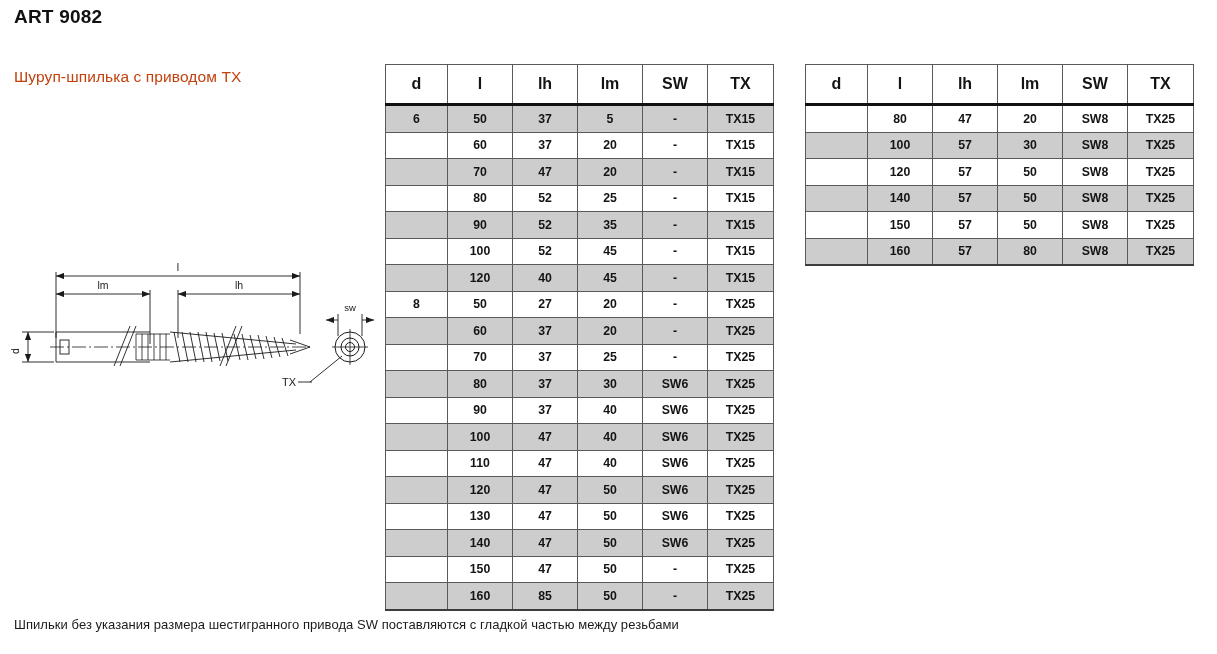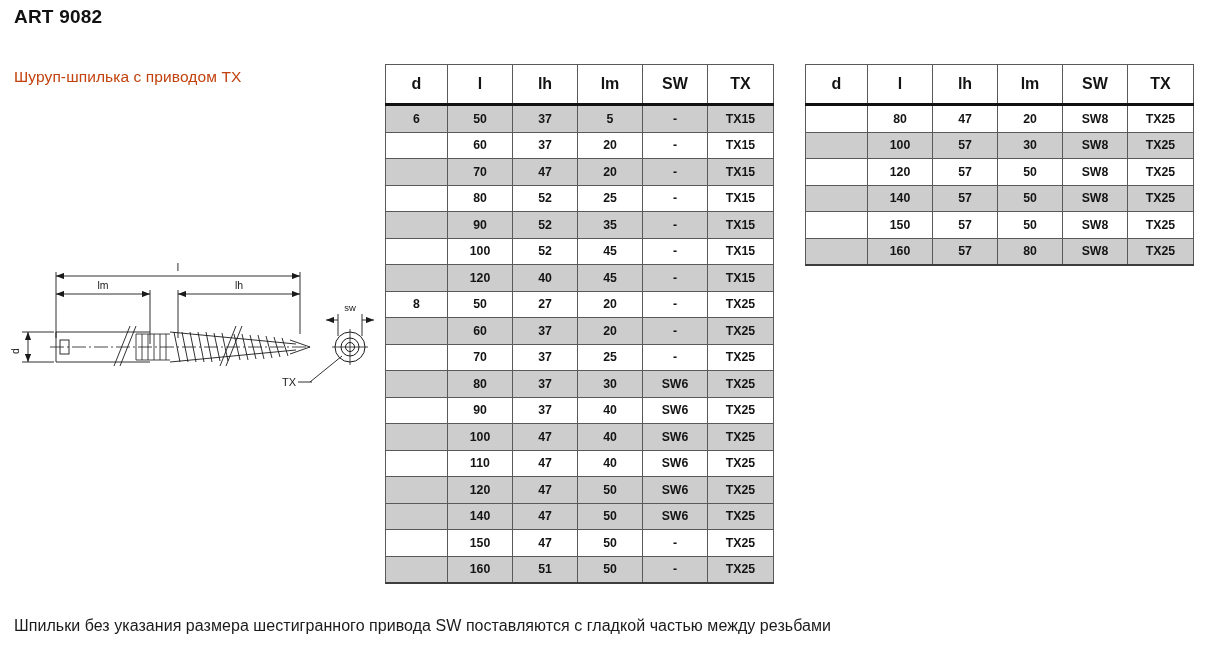--- a/index.html
+++ b/index.html
@@ -34,21 +34,21 @@
     font-weight: normal;
     color: #c2410c;
     letter-spacing: 0.1px;
   }
 
   
   #footer-note {
     position: absolute;
     left: 14px;
     top: 617px;
-    font-size: 16px;
+    font-size: 13px;
     color: #1b1b1b;
     letter-spacing: 0.05px;
     white-space: nowrap;
   }
 
   
   #diagram {
     position: absolute;
     left: 10px;
     top: 252px;
@@ -356,40 +356,48 @@
         <td>TX25</td>
       </tr>
       <tr class="row-shaded">
         <td class="cell-empty"></td>
         <td>120</td>
         <td>47</td>
         <td>50</td>
         <td>SW6</td>
         <td>TX25</td>
       </tr>
+      <tr class="row-plain">
+        <td class="cell-empty"></td>
+        <td>130</td>
+        <td>47</td>
+        <td>50</td>
+        <td>SW6</td>
+        <td>TX25</td>
+      </tr>
       <tr class="row-shaded">
         <td class="cell-empty"></td>
         <td>140</td>
         <td>47</td>
         <td>50</td>
         <td>SW6</td>
         <td>TX25</td>
       </tr>
       <tr class="row-plain">
         <td class="cell-empty"></td>
         <td>150</td>
         <td>47</td>
         <td>50</td>
         <td>-</td>
         <td>TX25</td>
       </tr>
       <tr class="row-shaded">
         <td class="cell-empty"></td>
         <td>160</td>
-        <td>51</td>
+        <td>85</td>
         <td>50</td>
         <td>-</td>
         <td>TX25</td>
       </tr>
     </tbody>
 </table>
 
 <table class="spec-table" id="spec-table-2">
   <colgroup>
     <col class="col-d">

